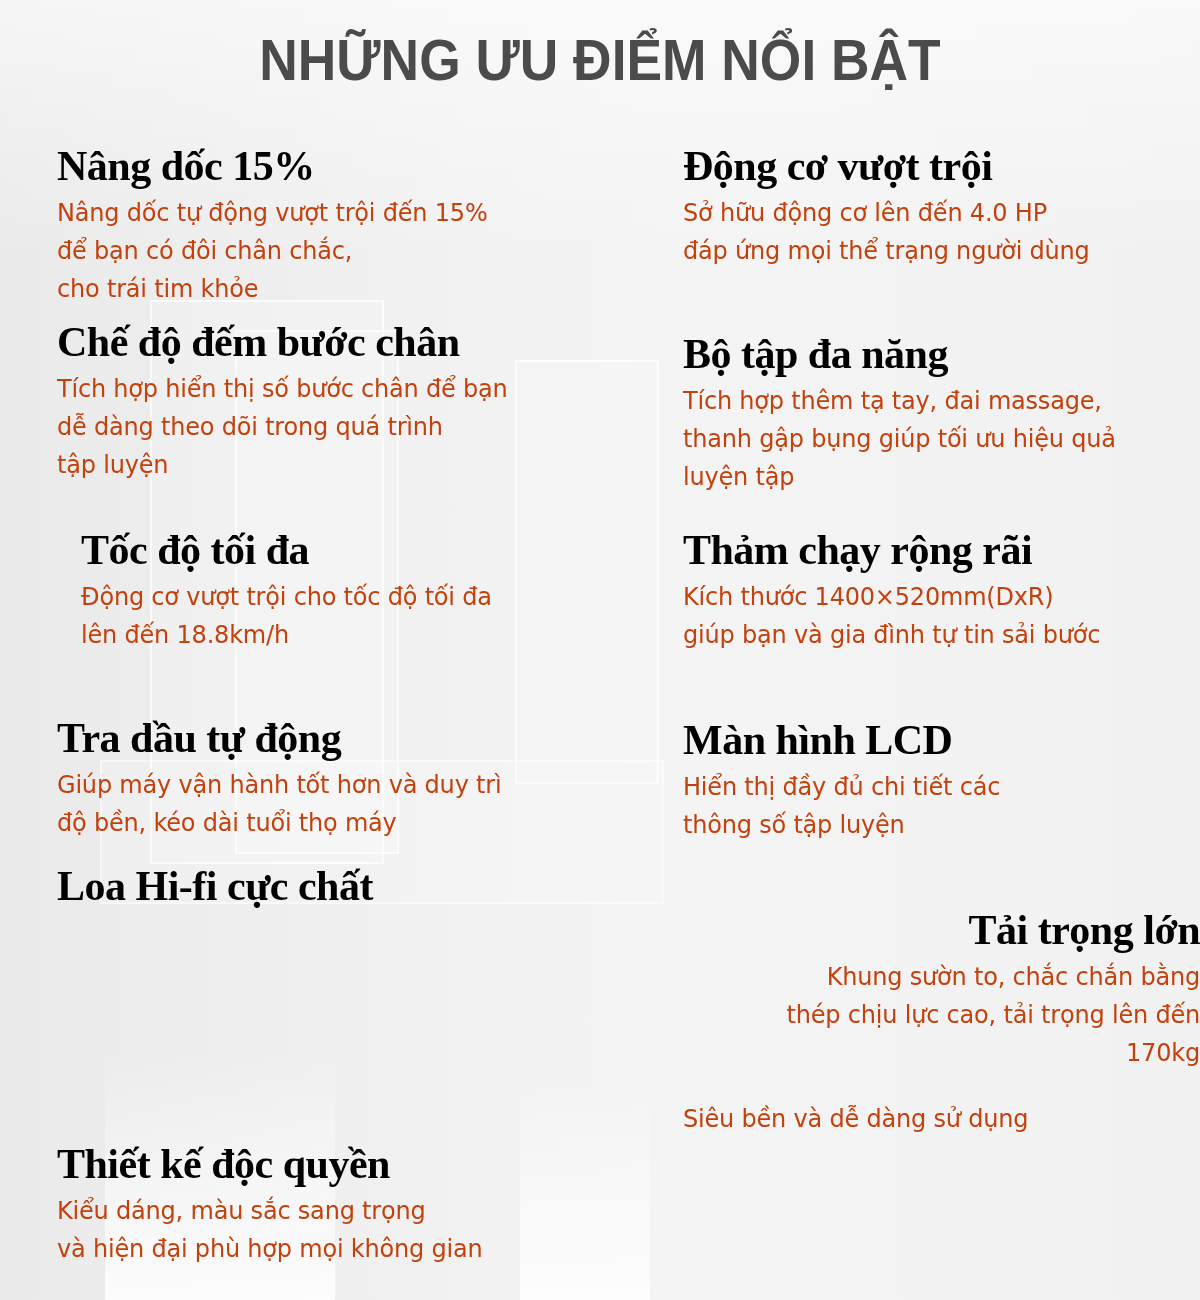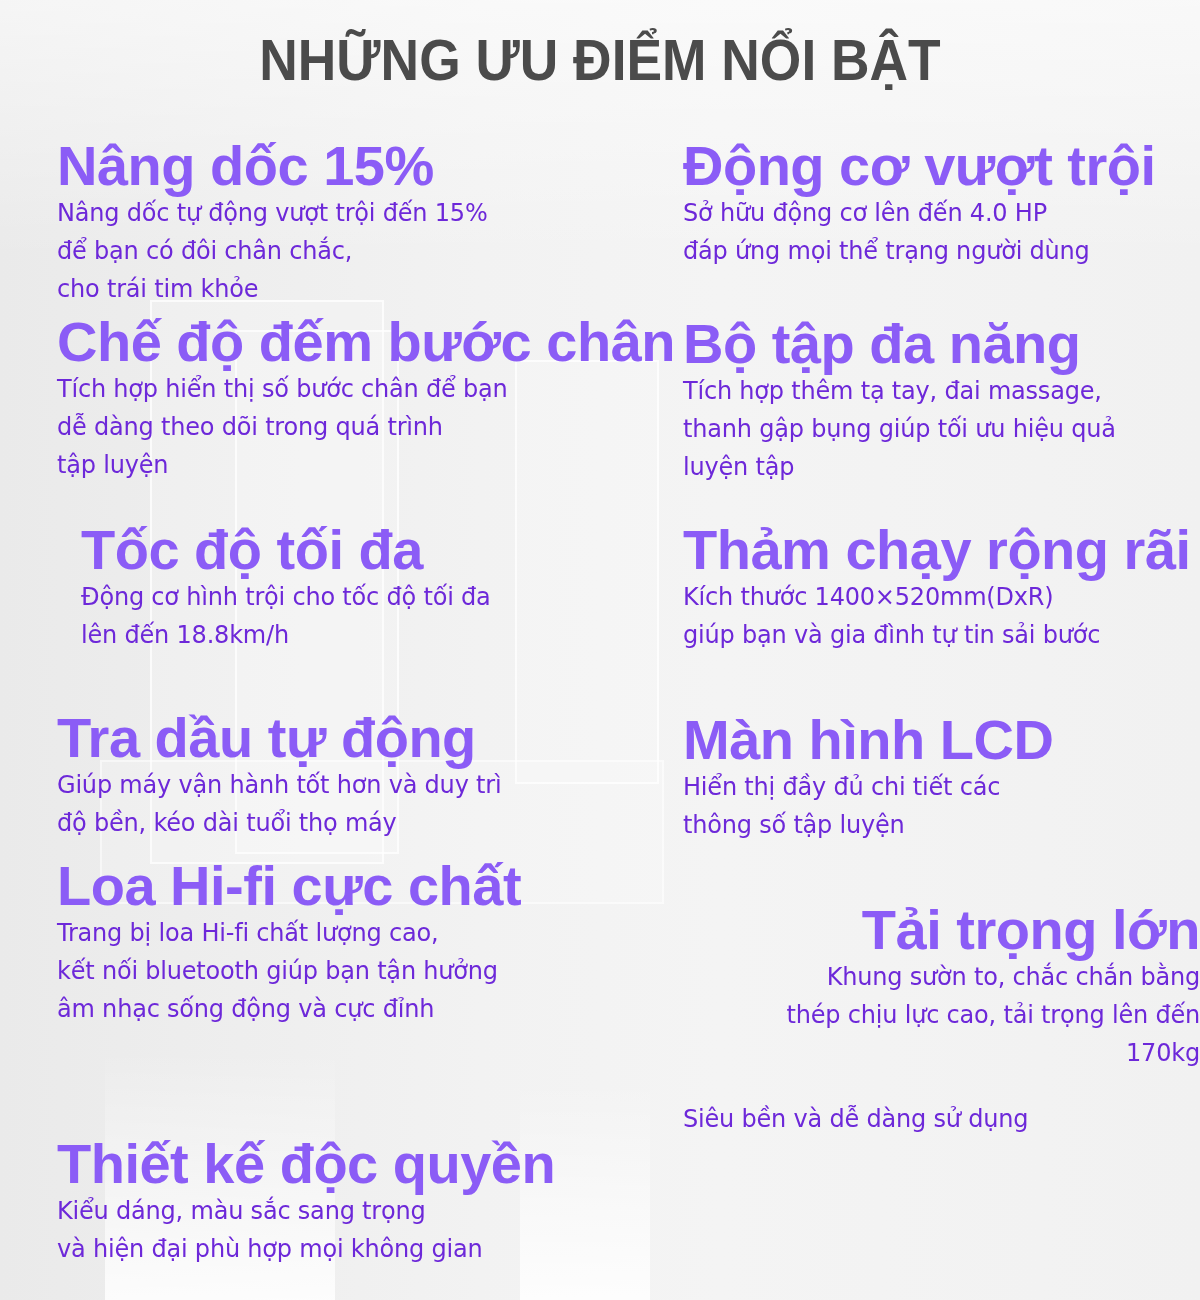--- a/index.html
+++ b/index.html
@@ -54,35 +54,35 @@
       color: #4b4b4b;
       margin: 0;
       transform: scaleX(0.92);
     }
     .feature {
       position: absolute;
       width: 580px;
     }
     .feature .ft {
       margin: 0;
-      font-family: Liberation Sans, sans-serif;
+      font-family: Liberation Serif, serif;
       font-weight: bold;
-      font-size: 56px;
+      font-size: 42px;
       line-height: 52px;
-      color: #8b5cf6;
+      color: #000000;
       letter-spacing: -0.5px;
       white-space: nowrap;
     }
     .feature .fd {
       margin: 2px 0 0 0;
       font-family: "DejaVu Sans", sans-serif;
       font-weight: normal;
       font-size: 24px;
       line-height: 38px;
-      color: #6d28d9;
+      color: #c2410c;
       white-space: pre-line;
       letter-spacing: -0.2px;
     }
     .col-left { left: 57px; }
     .col-right { left: 683px; width: 517px; }
   </style>
 </head>
 <body>
 
 <div class="bg"></div>
@@ -105,50 +105,47 @@
 
   <div class="feature col-left" style="top:316px;">
     <h2 class="ft">Chế độ đếm bước chân</h2>
     <p class="fd">Tích hợp hiển thị số bước chân để bạn
 dễ dàng theo dõi trong quá trình
 tập luyện</p>
   </div>
 
   <div class="feature col-left" style="top:524px;margin-left:24px;">
     <h2 class="ft">Tốc độ tối đa</h2>
-    <p class="fd">Động cơ hình trội cho tốc độ tối đa
+    <p class="fd">Động cơ vượt trội cho tốc độ tối đa
 lên đến 18.8km/h</p>
   </div>
 
   <div class="feature col-left" style="top:712px;">
     <h2 class="ft">Tra dầu tự động</h2>
     <p class="fd">Giúp máy vận hành tốt hơn và duy trì
 độ bền, kéo dài tuổi thọ máy</p>
   </div>
 
   <div class="feature col-left" style="top:860px;">
     <h2 class="ft">Loa Hi-fi cực chất</h2>
-    <p class="fd">Trang bị loa Hi-fi chất lượng cao,
-kết nối bluetooth giúp bạn tận hưởng
-âm nhạc sống động và cực đỉnh</p>
   </div>
 
   <div class="feature col-left" style="top:1098px;margin-top:40px;">
     <h2 class="ft">Thiết kế độc quyền</h2>
     <p class="fd">Kiểu dáng, màu sắc sang trọng
 và hiện đại phù hợp mọi không gian</p>
   </div>
 
   <div class="feature col-right" style="top:140px;">
     <h2 class="ft">Động cơ vượt trội</h2>
     <p class="fd">Sở hữu động cơ lên đến 4.0 HP
 đáp ứng mọi thể trạng người dùng</p>
   </div>
 
-  <div class="feature col-right" style="top:318px;">
+  <div class="feature col-right" style="top:328px;">
     <h2 class="ft">Bộ tập đa năng</h2>
     <p class="fd">Tích hợp thêm tạ tay, đai massage,
 thanh gập bụng giúp tối ưu hiệu quả
 luyện tập</p>
   </div>
 
   <div class="feature col-right" style="top:524px;">
     <h2 class="ft">Thảm chạy rộng rãi</h2>
     <p class="fd">Kích thước 1400×520mm(DxR)
 giúp bạn và gia đình tự tin sải bước</p>

